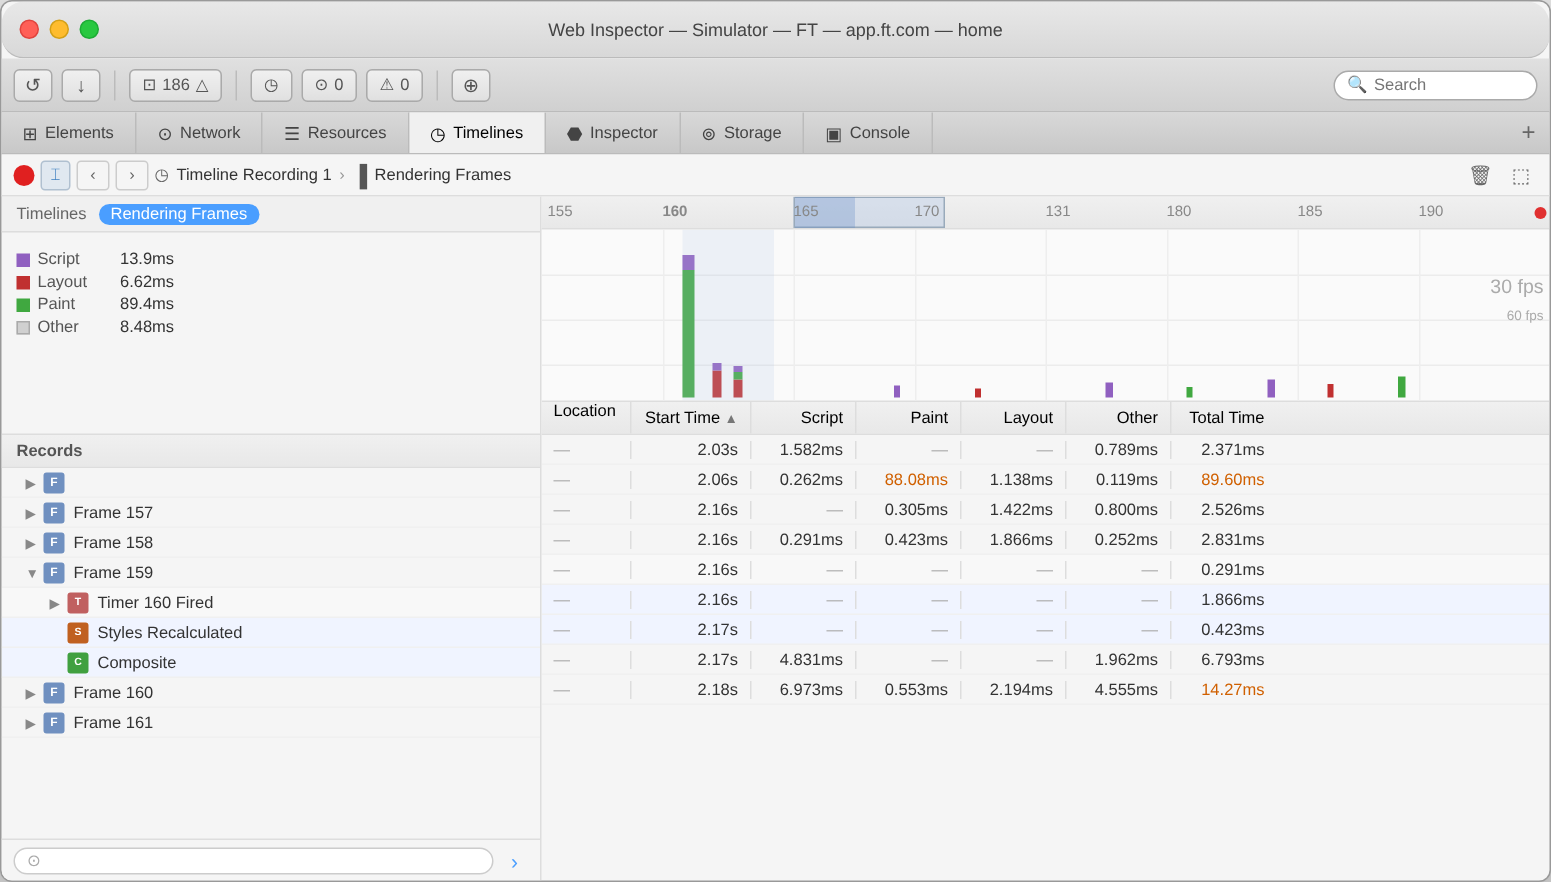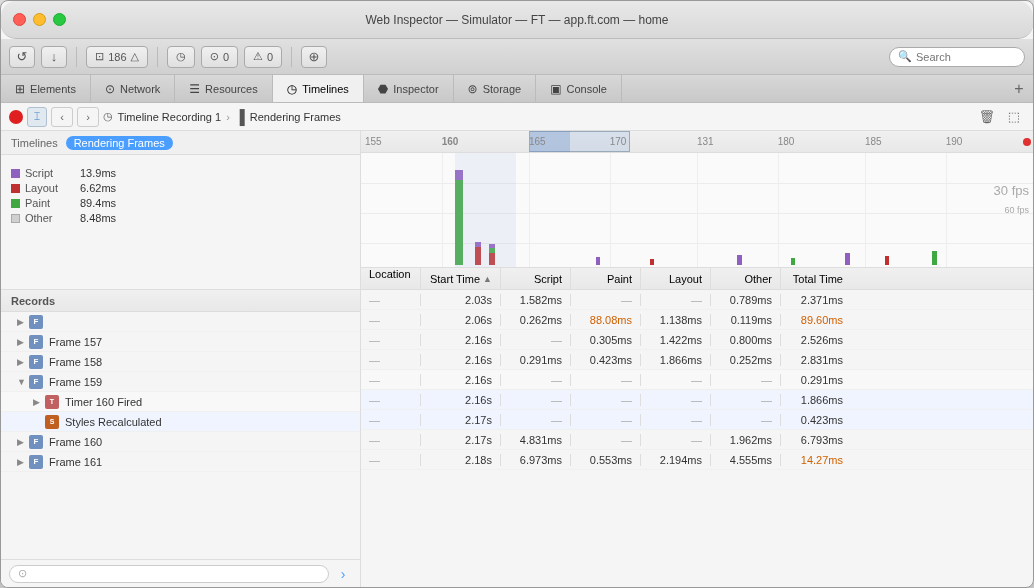--- a/index.html
+++ b/index.html
@@ -580,20 +580,26 @@
           <span class="record-name">Timer 160 Fired</span>
         </div>
 
         <div class="record-row" style="background:#f0f4ff;">
           <div class="record-indent2"></div>
           <span class="expand-arrow" style="color:transparent;">▶</span>
           <div class="record-badge badge-styles" style="font-size:7px;">S</div>
           <span class="record-name">Styles Recalculated</span>
         </div>
 
+        <div class="record-row" style="background:#f0f4ff;">
+          <div class="record-indent2"></div>
+          <span class="expand-arrow" style="color:transparent;">▶</span>
+          <div class="record-badge badge-composite" style="font-size:7px;">C</div>
+          <span class="record-name">Composite</span>
+        </div>
 
         <div class="record-row">
           <div class="record-indent"></div>
           <span class="expand-arrow">▶</span>
           <div class="record-badge badge-frame">F</div>
           <span class="record-name">Frame 160</span>
         </div>
 
         <div class="record-row">
           <div class="record-indent"></div>

